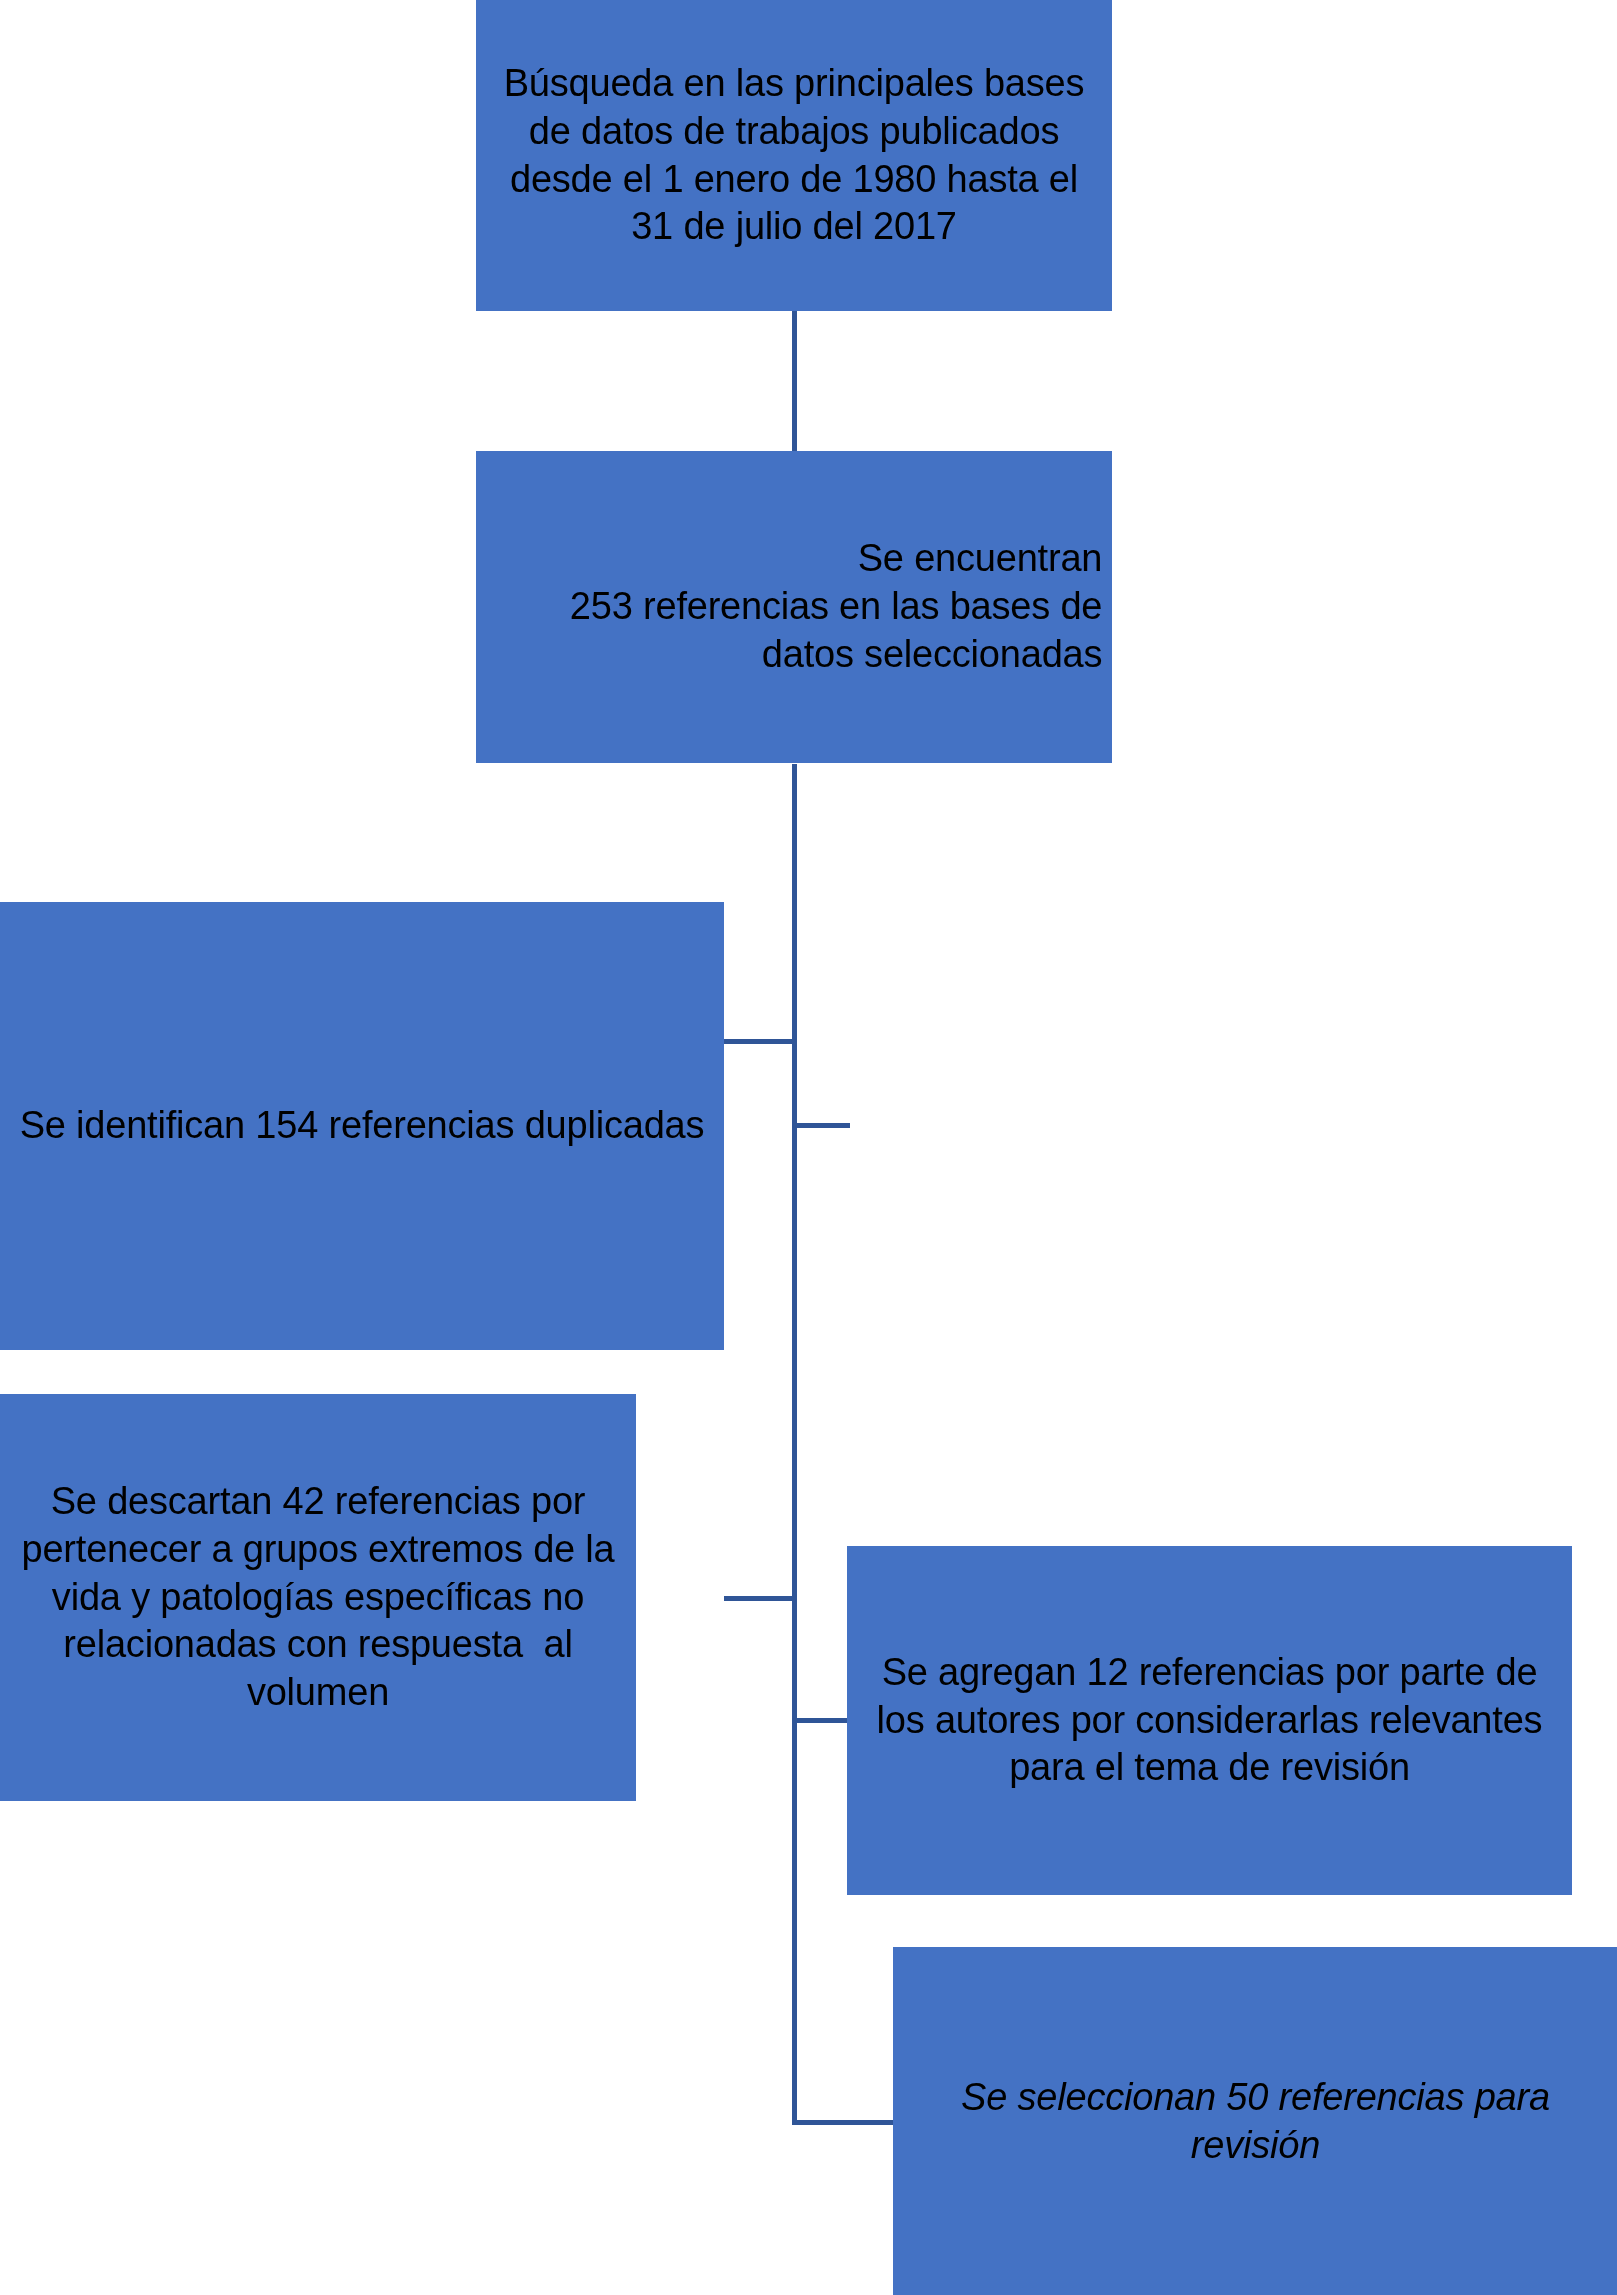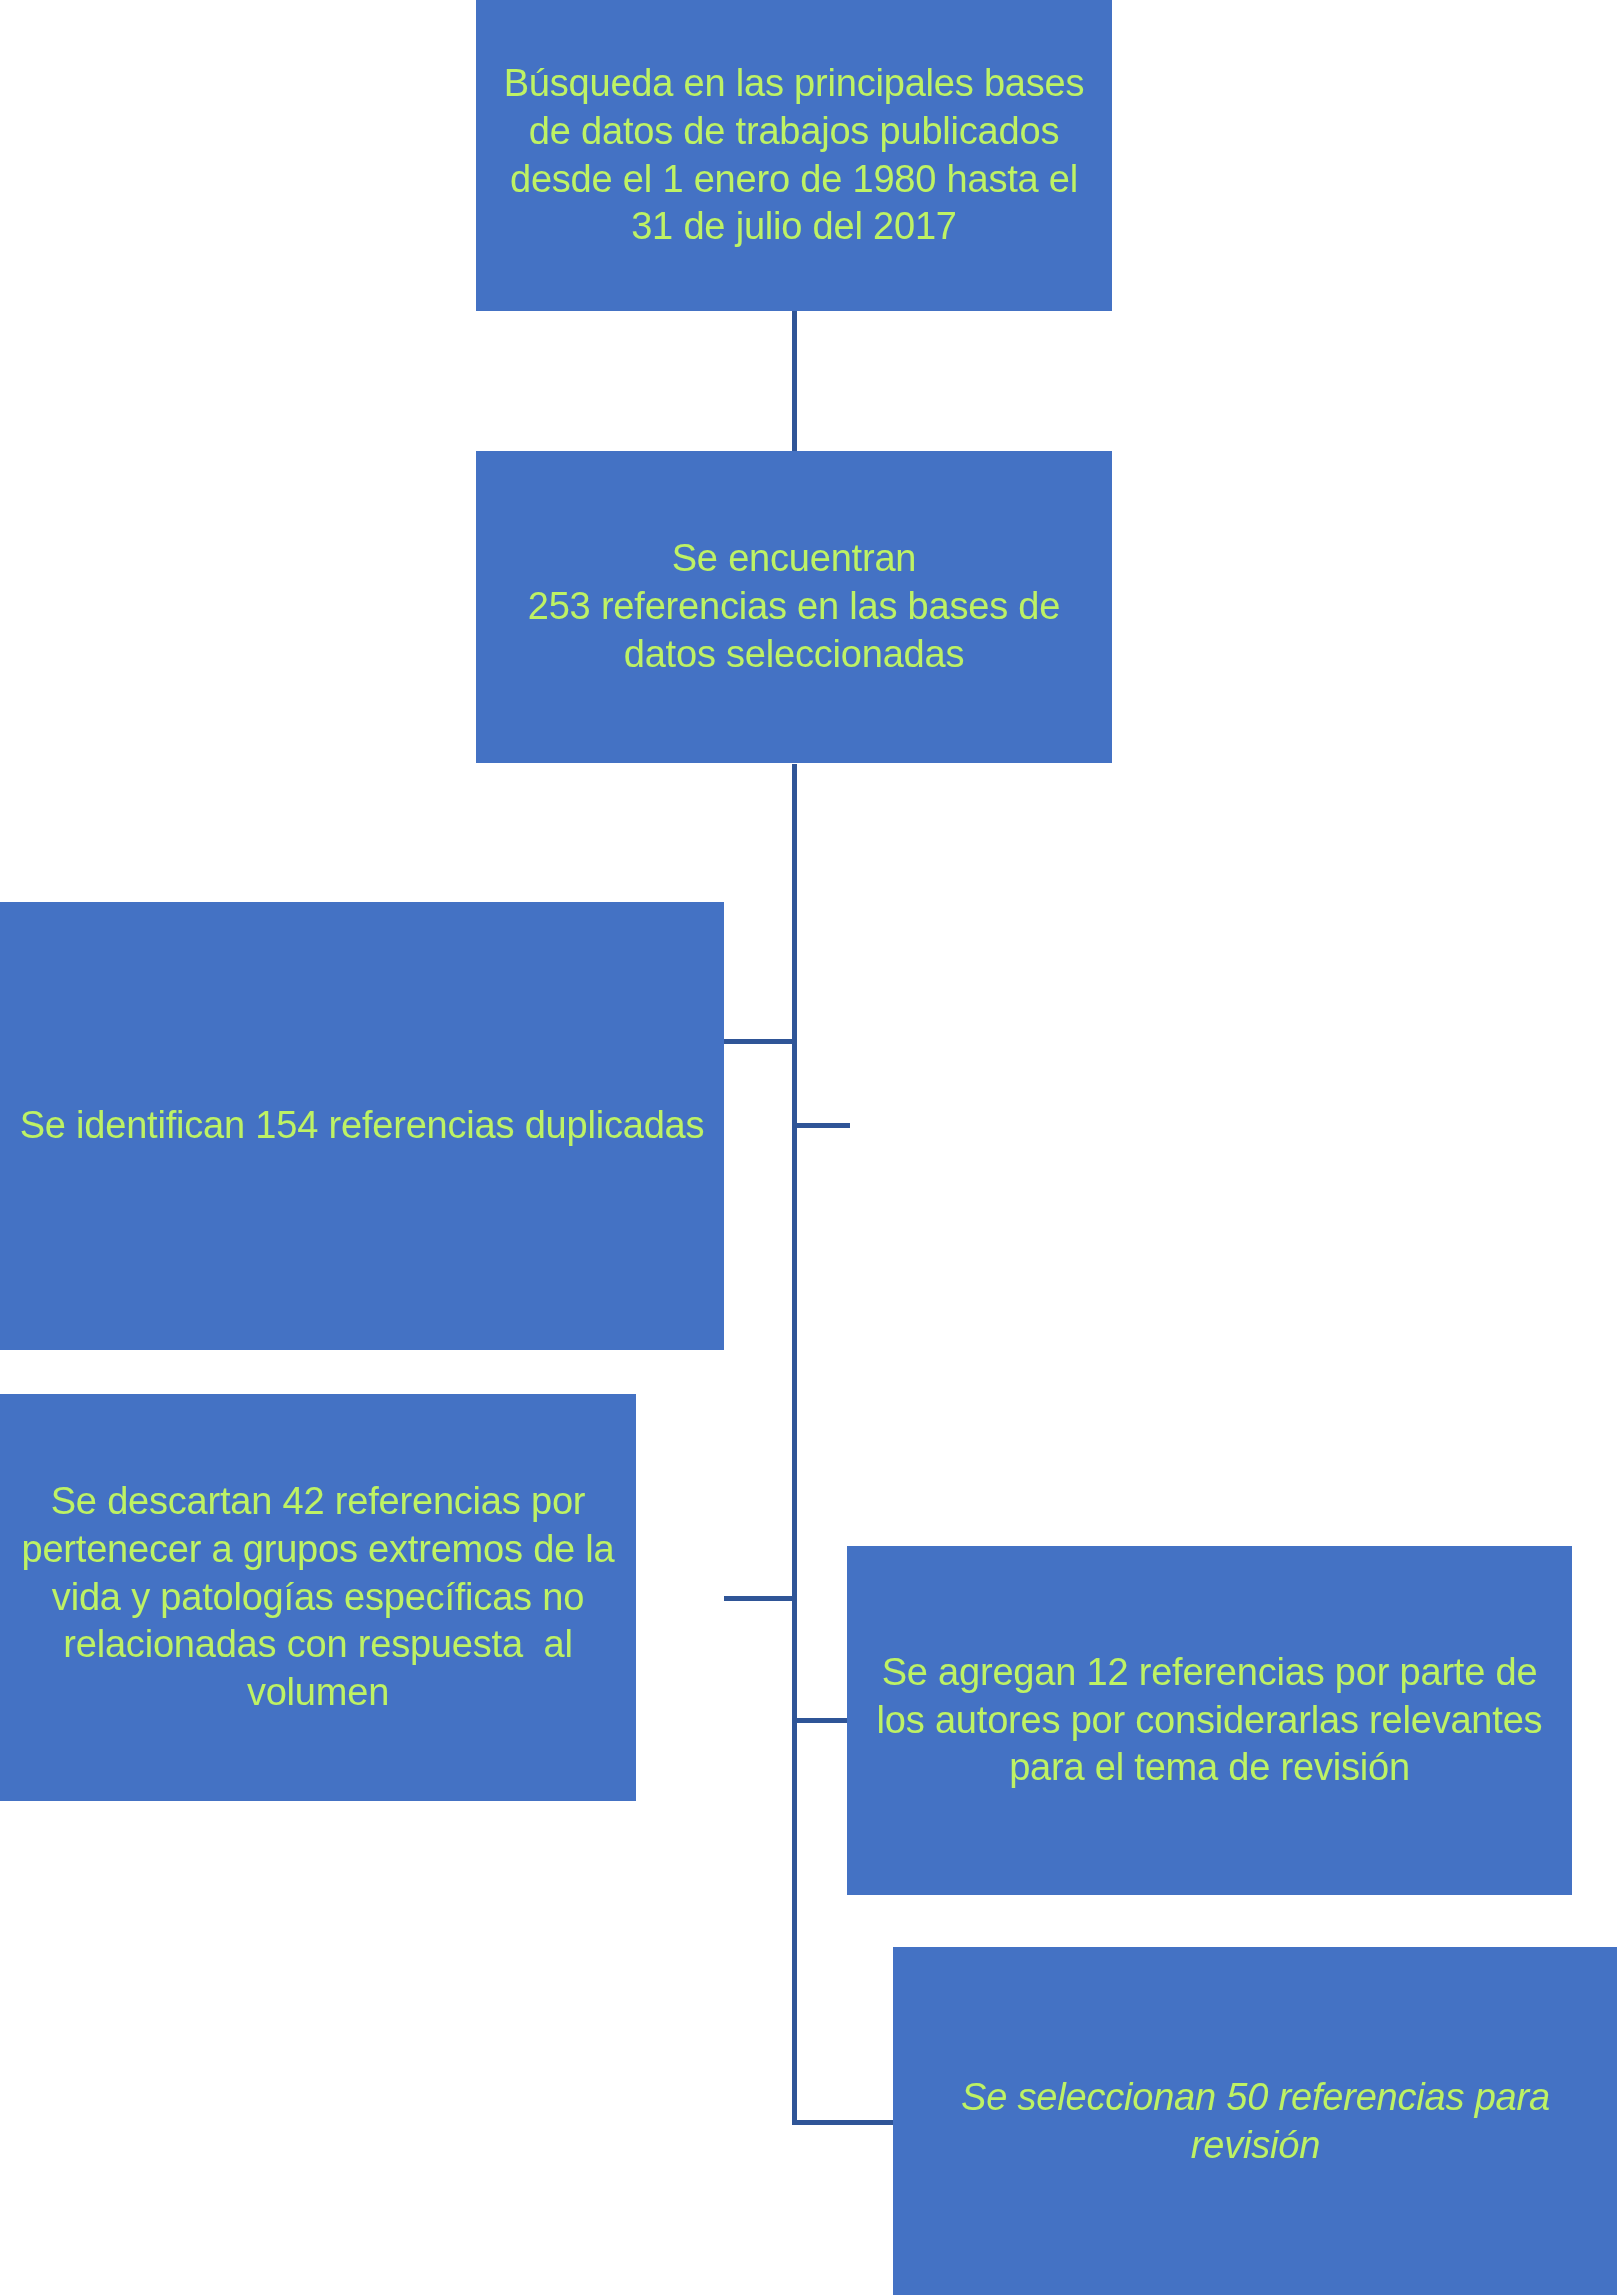--- a/index.html
+++ b/index.html
@@ -11,42 +11,42 @@
     position: relative;
     width: 1618px;
     height: 2296px;
     background: #ffffff;
     font-family: "Liberation Sans", sans-serif;
     overflow: hidden;
   }
   .node {
     position: absolute;
     background: #4472c4;
-    color: #bef264;
+    color: #000000;
     display: flex;
     align-items: center;
     justify-content: center;
     text-align: center;
     box-sizing: border-box;
     padding: 5.8px 9.7px;
     line-height: 1.26;
     font-size: 38px;
     letter-spacing: -0.2px;
     white-space: pre-wrap;
   }
   .connector {
     position: absolute;
     background: #2f5597;
   }
   .v-line { width: 4.9px; }
   .h-line { height: 4.9px; }
 
   
   #node-search      { left: 476px;  top: 0px;     width: 636px;  height: 311px; }
-  #node-found       { left: 476px;  top: 451px;   width: 636px;  height: 312px; }
+  #node-found       { left: 476px;  top: 451px;   width: 636px;  height: 312px; text-align: right; }
   #node-duplicates  { left: 0px;    top: 902px;   width: 724px;  height: 448px; }
   #node-offtopic    { left: 847px;  top: 1016px;  width: 725px;  height: 347px; }
   #node-excluded    { left: 0px;    top: 1394px;  width: 636px;  height: 407px; }
   #node-added       { left: 847px;  top: 1546px;  width: 725px;  height: 349px; }
   #node-selected    { left: 893px;  top: 1947px;  width: 725px;  height: 349px; font-style: italic; }
 
   
   #conn-search-found      { left: 792px; top: 311px;  height: 141px; }
   #conn-trunk             { left: 792px; top: 764px;  height: 1361px; }
   #conn-duplicates-stub   { left: 724px; top: 1039px; width: 72px; }

